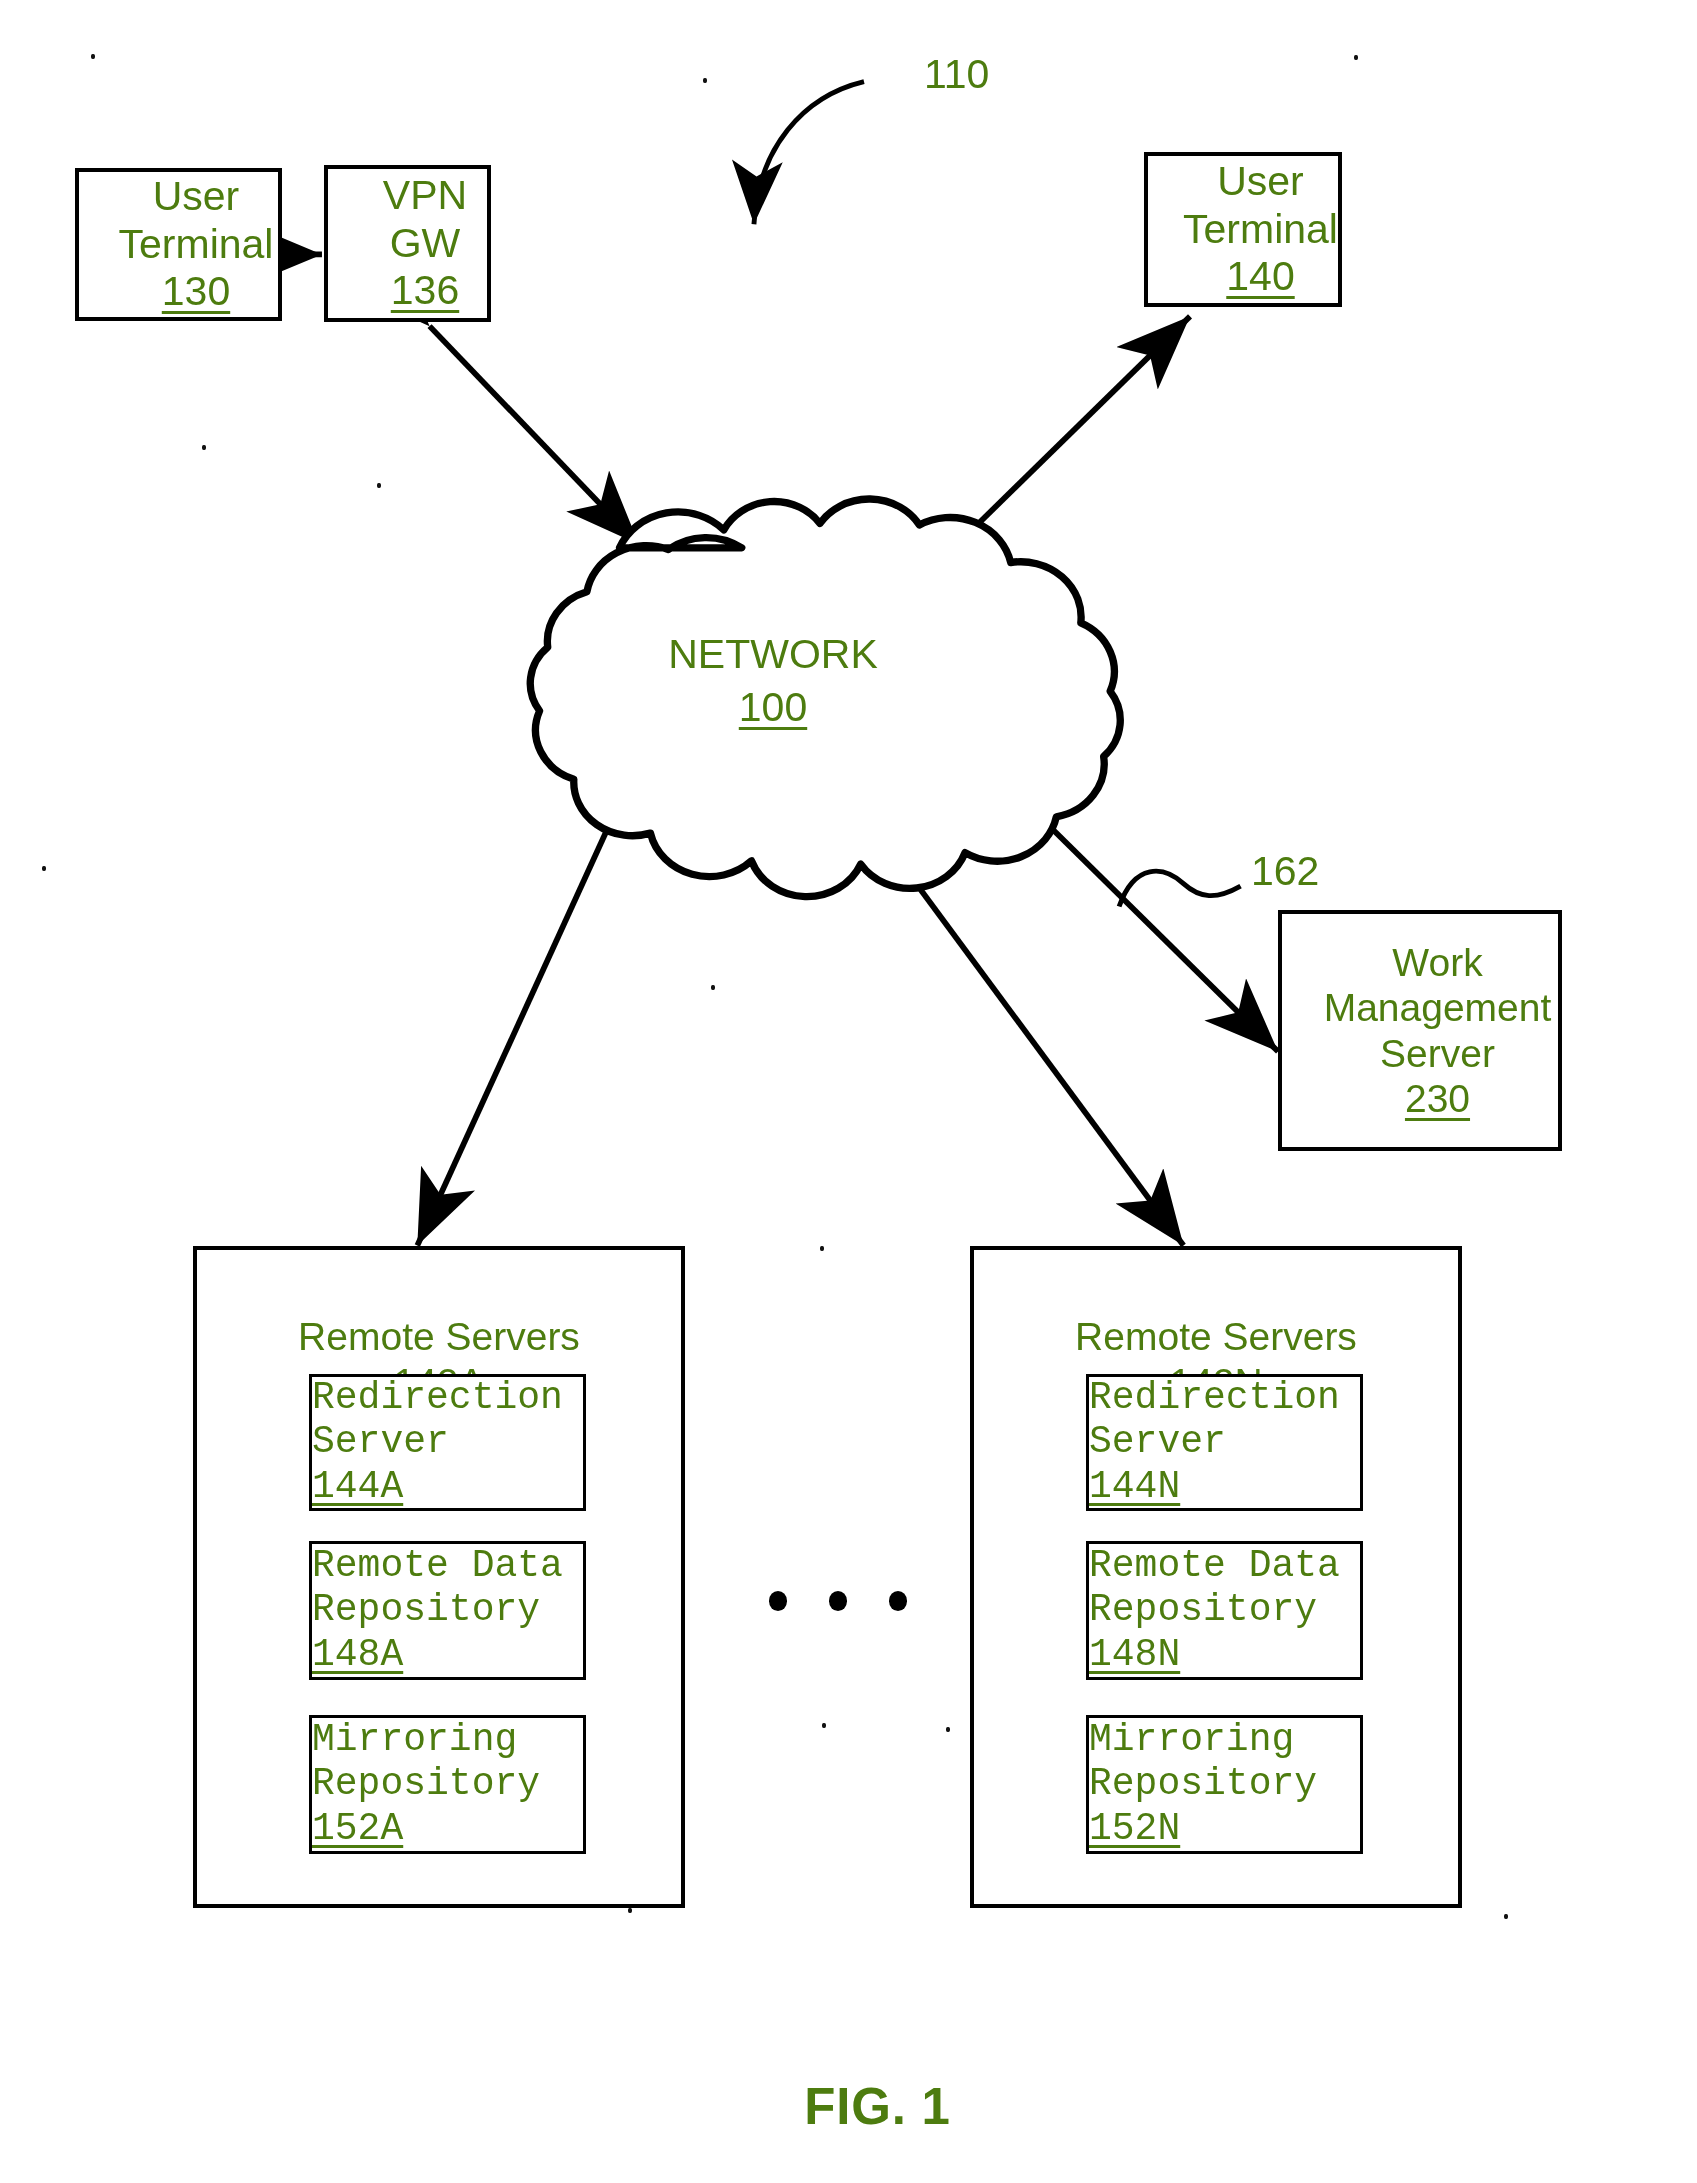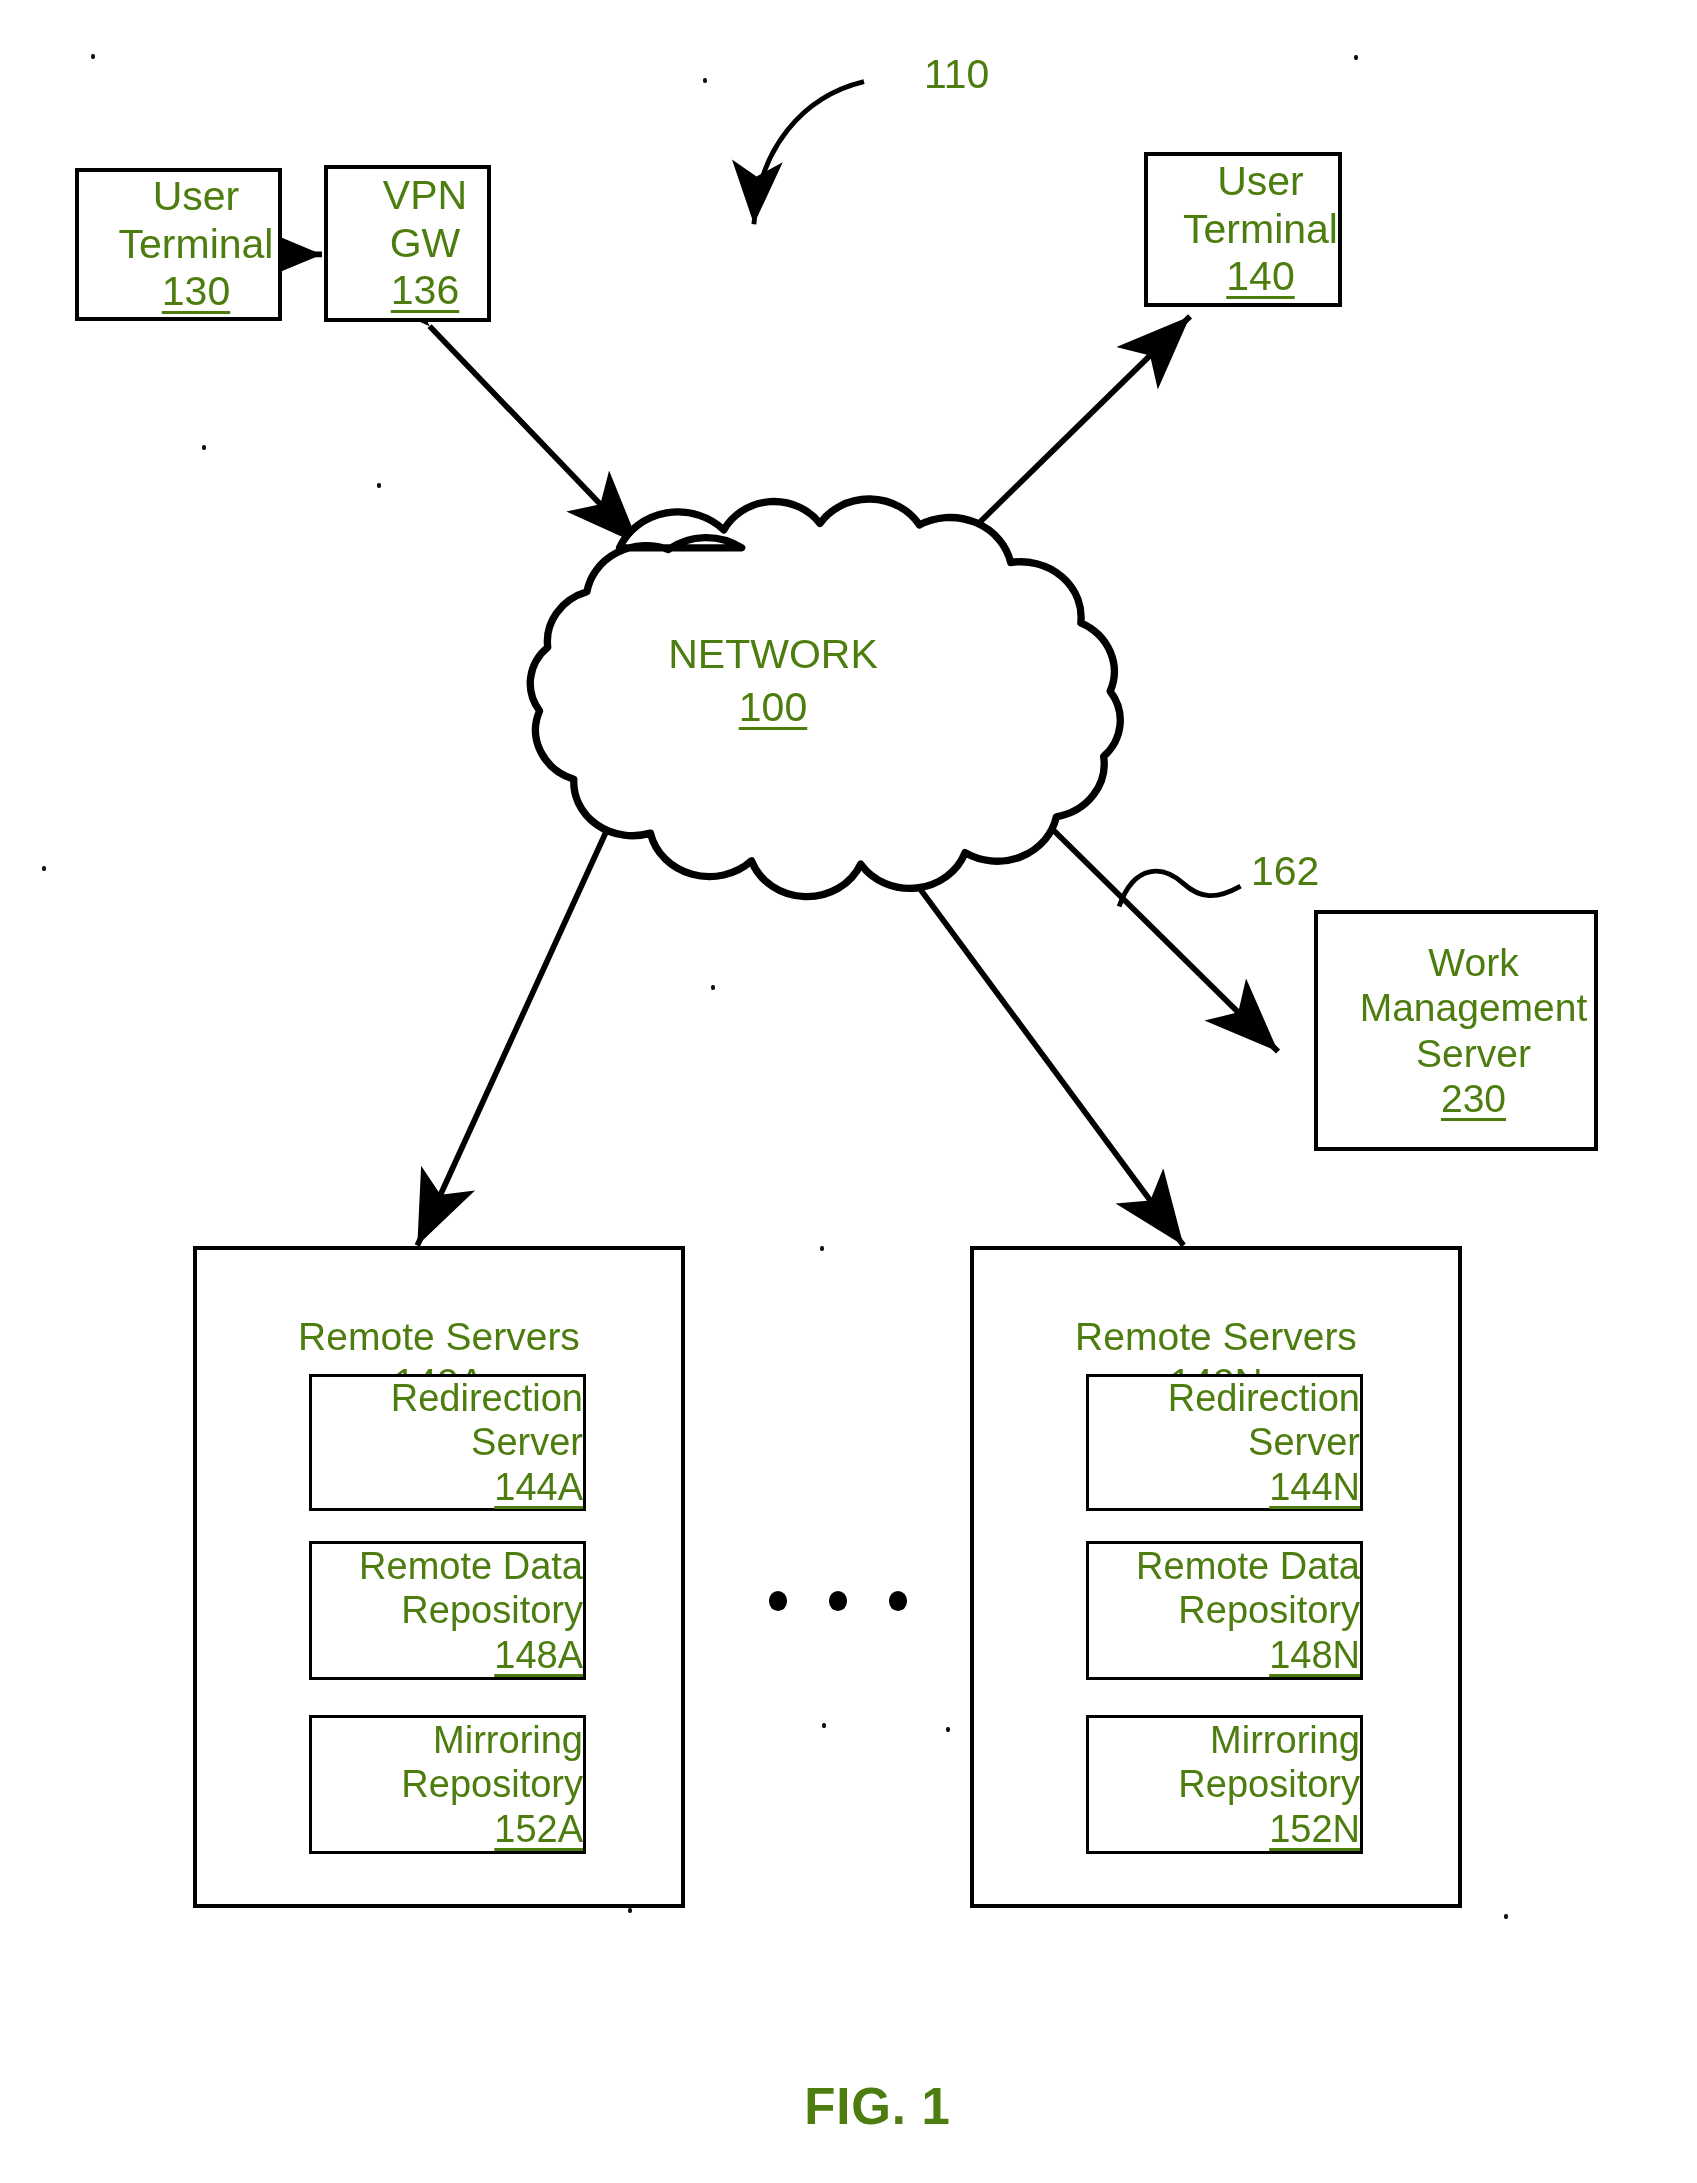--- a/index.html
+++ b/index.html
@@ -36,24 +36,25 @@
     line-height: 1.16;
     padding-left: 35px;
   }
   .inner-box {
     position: absolute;
     box-sizing: border-box;
     border: 3.3px solid #000;
     background: #fff;
     display: flex;
     flex-direction: column;
-    align-items: flex-end;
+    align-items: flex-start;
     justify-content: center;
     text-align: center;
     line-height: 1.16;
+    font-family: Liberation Mono, monospace;
   }
   .group-box {
     position: absolute;
     box-sizing: border-box;
     border: 4.1px solid #000;
     background: #fff;
   }
   .grp-title {
     position: absolute;
     width: 100%;
@@ -201,21 +202,21 @@
     <span class="t fs50 und">140</span>
   </div>
 
   <div class="cloud-label" style="left:610px; top:628px;">
     <span class="t fs50">NETWORK</span>
     <span class="t fs50 und">100</span>
   </div>
 
   <div class="ref" style="left:1251px; top:848px;">162</div>
 
-  <div class="box" style="left:1314px; top:910px; width:284px; height:241px;">
+  <div class="box" style="left:1278px; top:910px; width:284px; height:241px;">
     <span class="t fs48">Work</span>
     <span class="t fs48">Management</span>
     <span class="t fs48">Server</span>
     <span class="t fs48 und">230</span>
   </div>
 
   <div class="group-box" style="left:193px; top:1246px; width:492px; height:662px;">
     <div class="grp-title" style="top:19.6px;">
       <span class="t fs48">Remote Servers</span>
       <span class="t fs48 und">142A</span>

